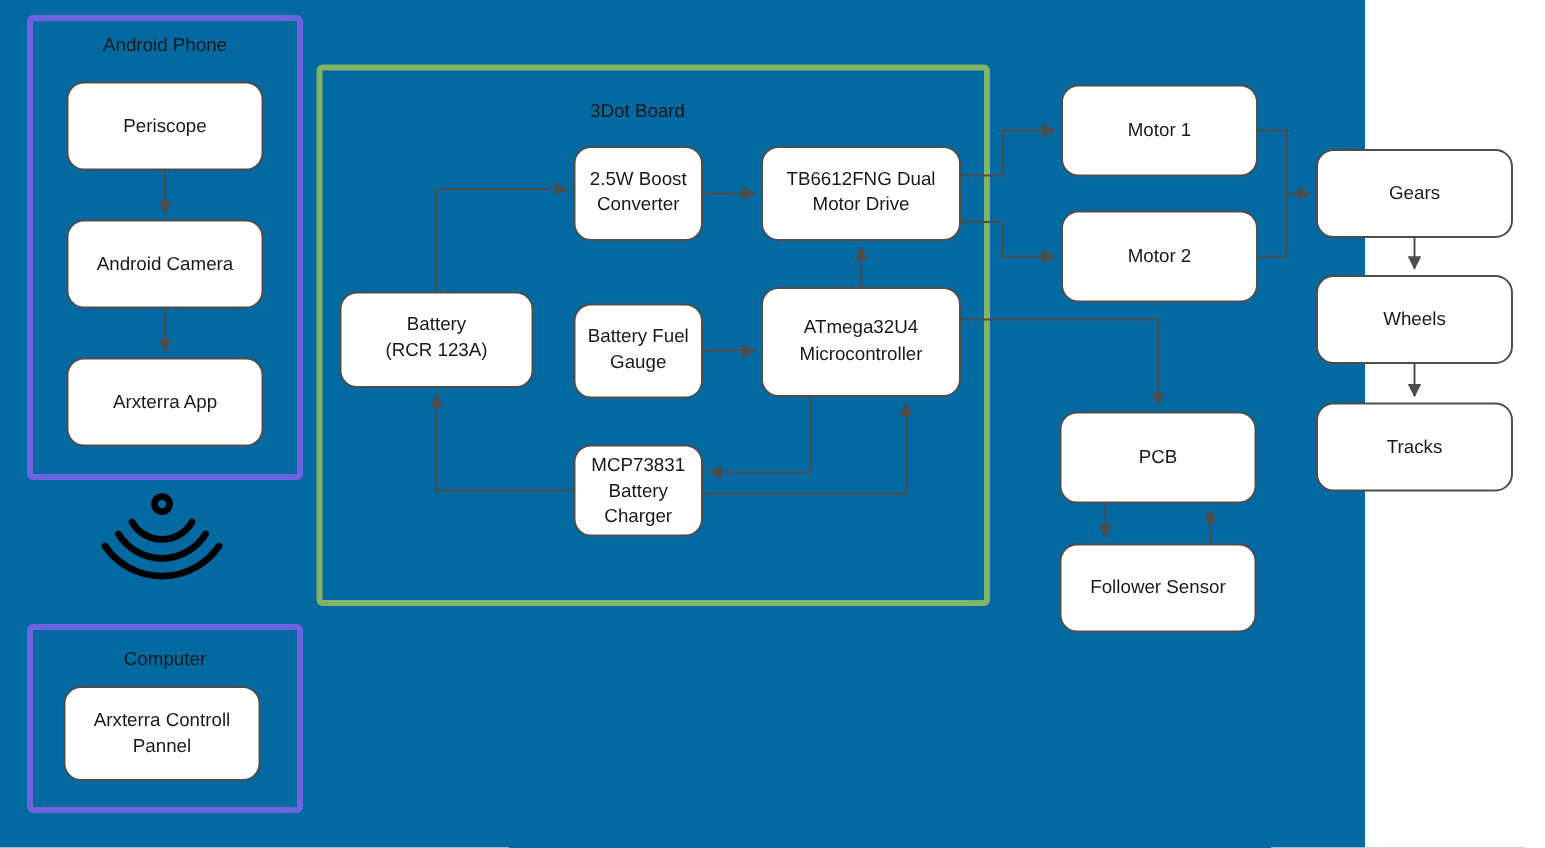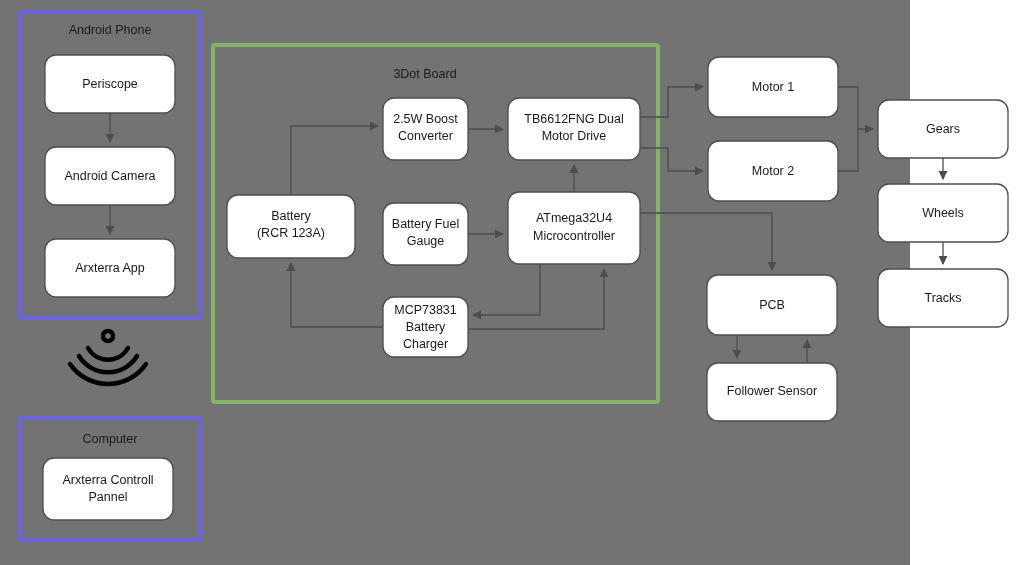--- a/index.html
+++ b/index.html
@@ -11,21 +11,21 @@
   body {
     width: 1030px;
     height: 565px;
     font-family: "Liberation Sans", sans-serif;
     overflow: hidden;
   }
   #diagram-root {
     position: relative;
     width: 910px;
     height: 565px;
-    background: #737373;
+    background: #0369a1;
   }
   svg.diagram {
     display: block;
     width: 1030px;
     height: 565px;
   }
   .node-rect {
     fill: #ffffff;
     stroke: #4d4d4d;
     stroke-width: 1.3;

